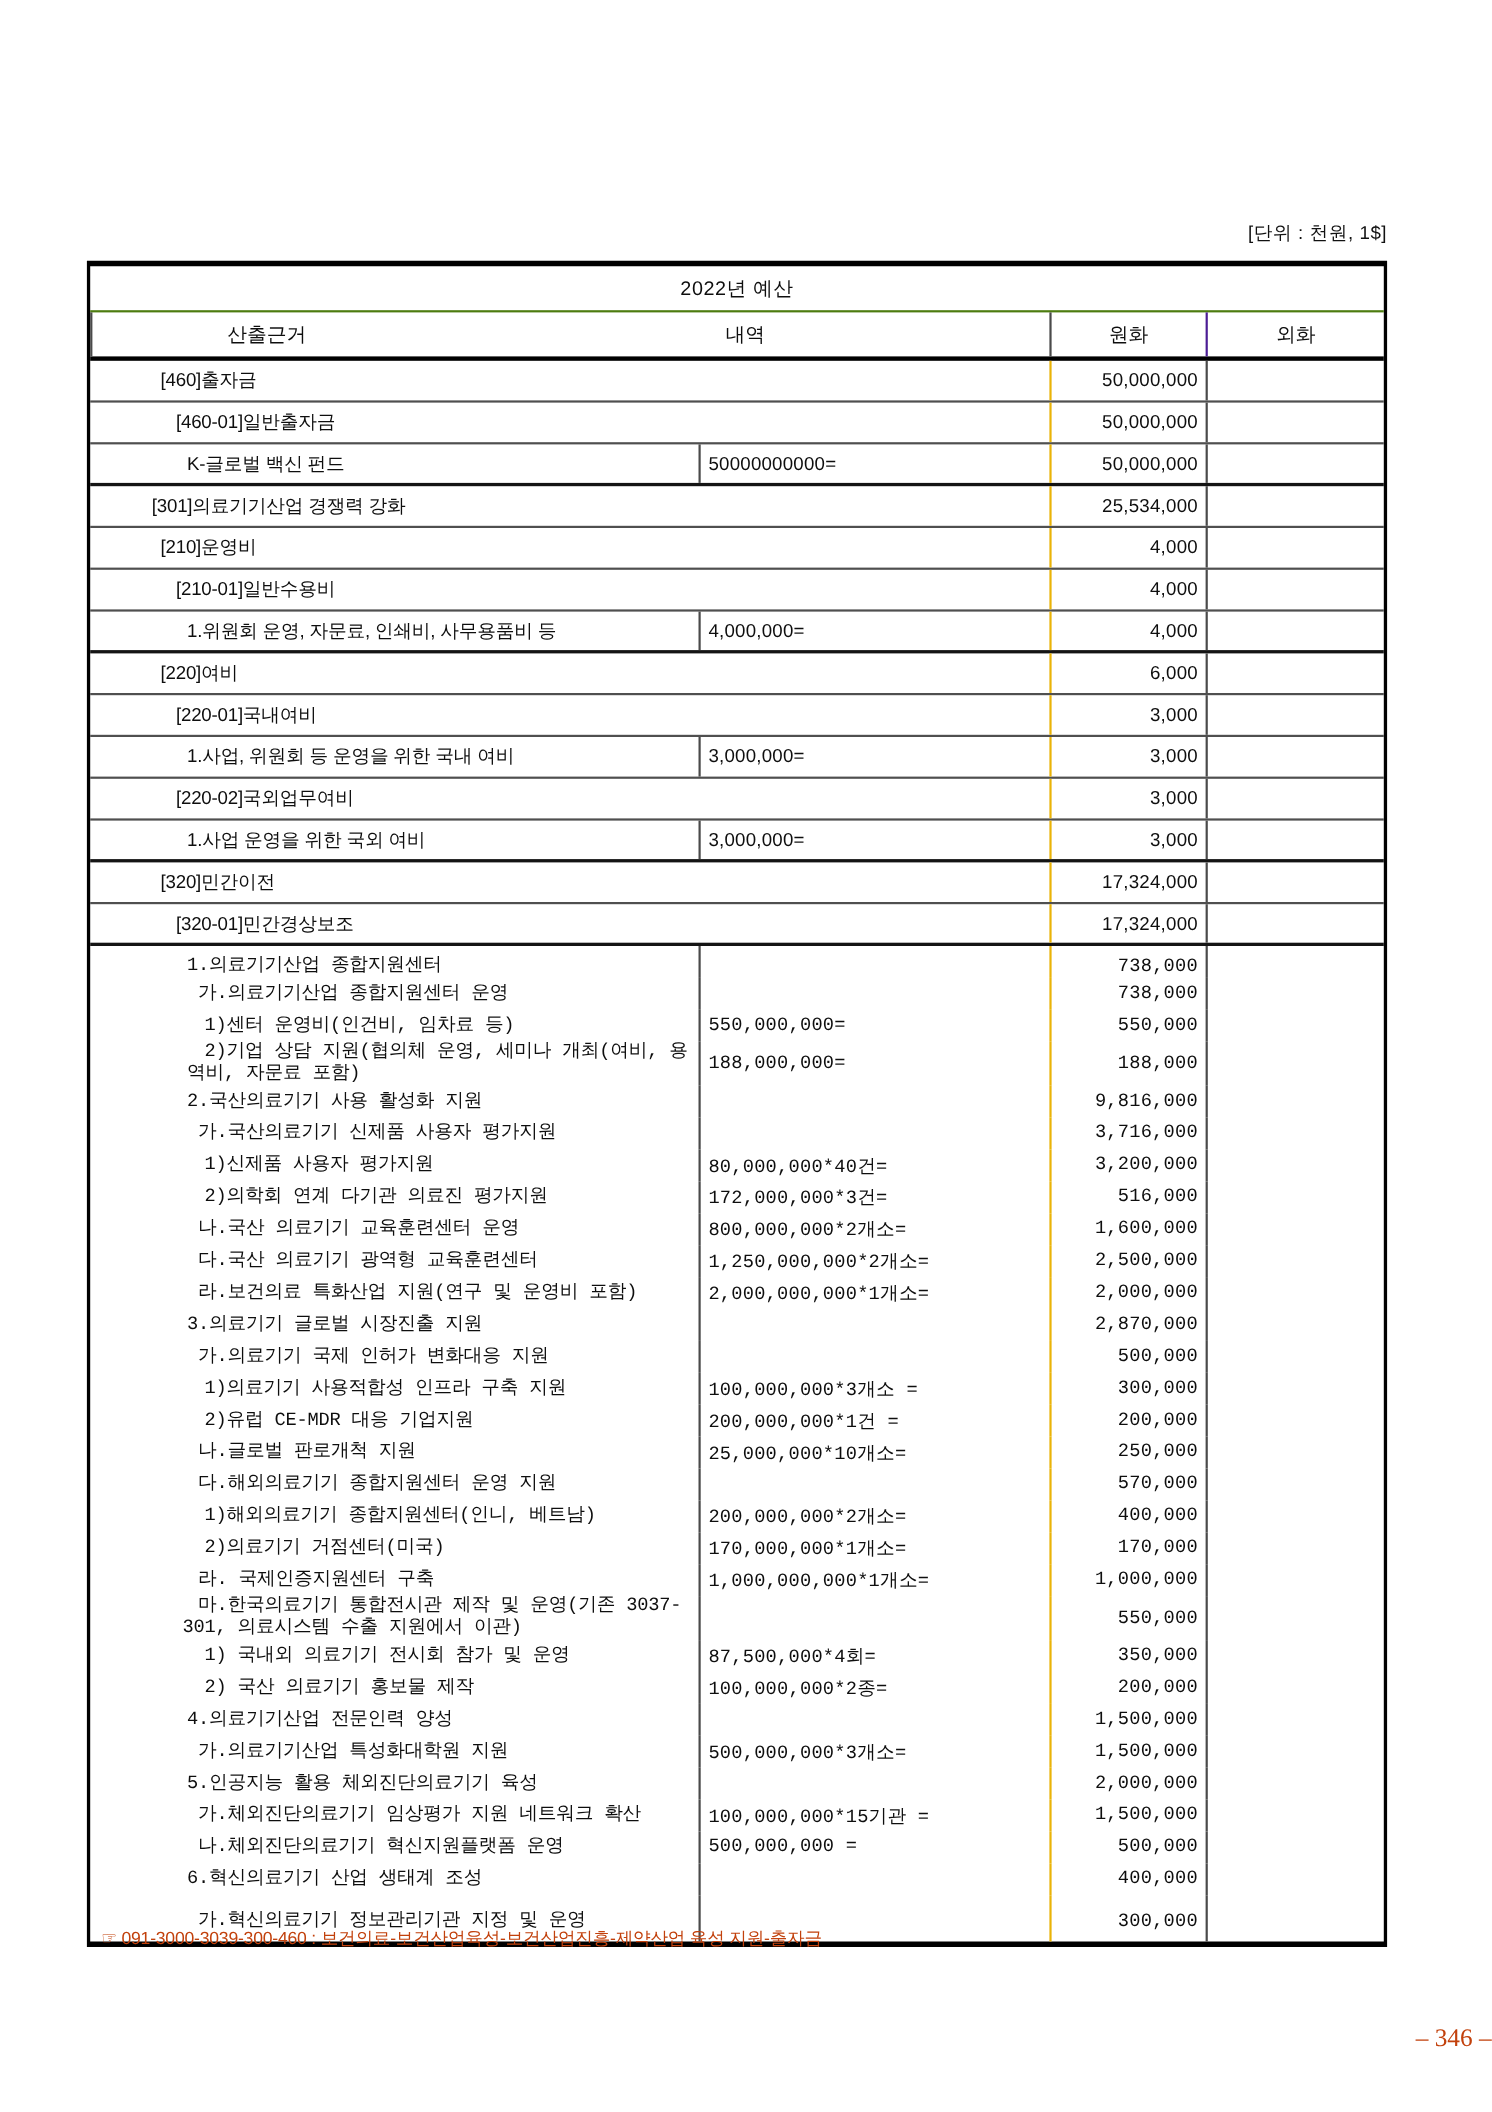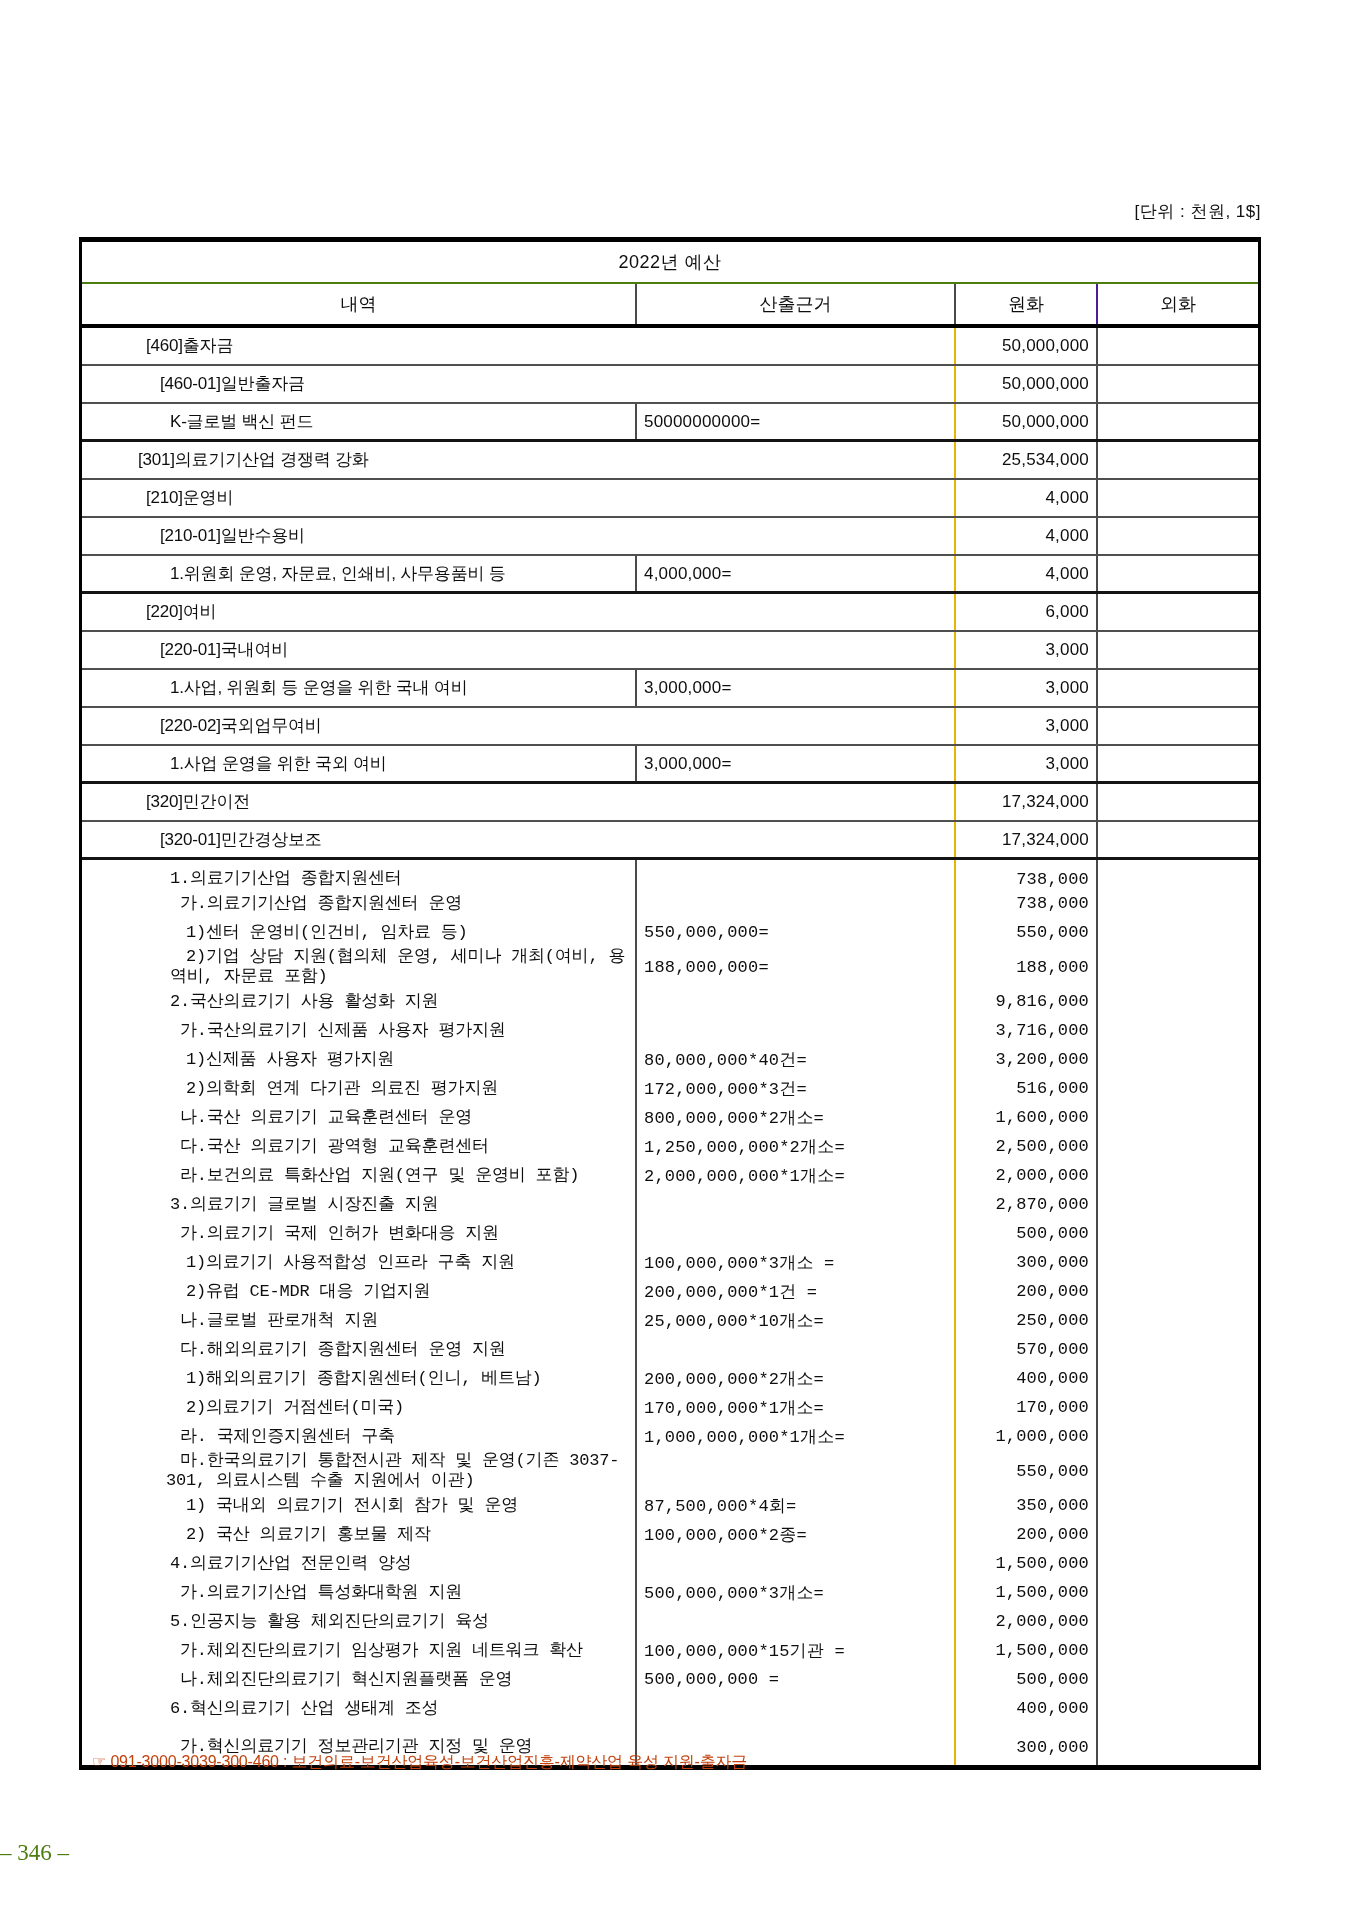--- a/index.html
+++ b/index.html
@@ -59,34 +59,34 @@
   .lvl4 .t{padding-left:98px;}
   .lvl5 .t{padding-left:104px;}
   .lvl4.hang .t{padding-left:84px;text-indent:14px;}
   .lvl5.hang .t{padding-left:88px;text-indent:16px;}
   .num{letter-spacing:0.2px;}
 
   .footnote{
     position:absolute;left:92px;top:1752px;font-size:16px;letter-spacing:-0.2px;color:#c2410c;
   }
   .page-number{
-    position:absolute;left:0;top:1840px;width:100%;text-align:left;
-    font-family:"Liberation Serif","DejaVu Serif",serif;font-size:23px;color:#4d7c0f;
+    position:absolute;left:0;top:1840px;width:100%;text-align:right;
+    font-family:"Liberation Serif","DejaVu Serif",serif;font-size:23px;color:#c2410c;
   }
 </style>
 </head>
 <body>
 
 <div class="unit-label">[단위 : 천원, 1$]</div>
 
 <div class="budget-table">
   <div class="title-row">2022년 예산</div>
   <div class="header-row">
+    <div class="hc h-basis">산출근거</div>
     <div class="hc h-name">내역</div>
-    <div class="hc h-basis">산출근거</div>
     <div class="hc h-krw">원화</div>
     <div class="hc h-fx">외화</div>
   </div>
   <div id="rows">
       <div class="row">
         <div class="c name lvl1 span2">
           <div class="t">[460]출자금</div>
         </div>
         <div class="c krw">
           <span class="num">50,000,000</span>

